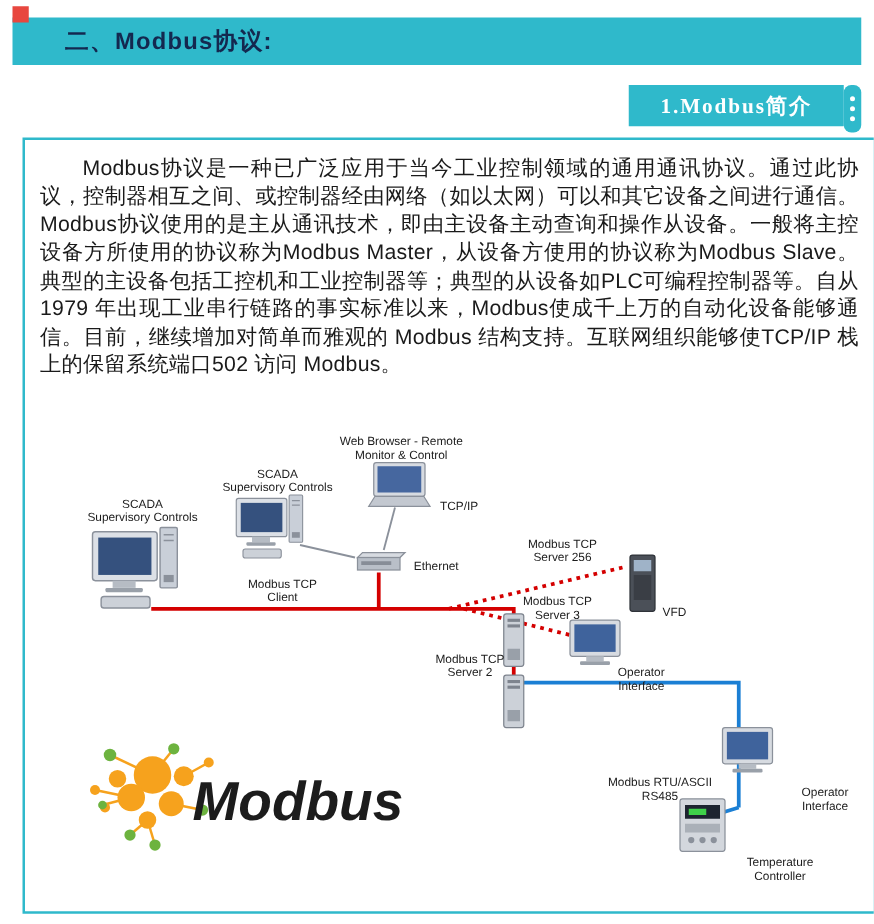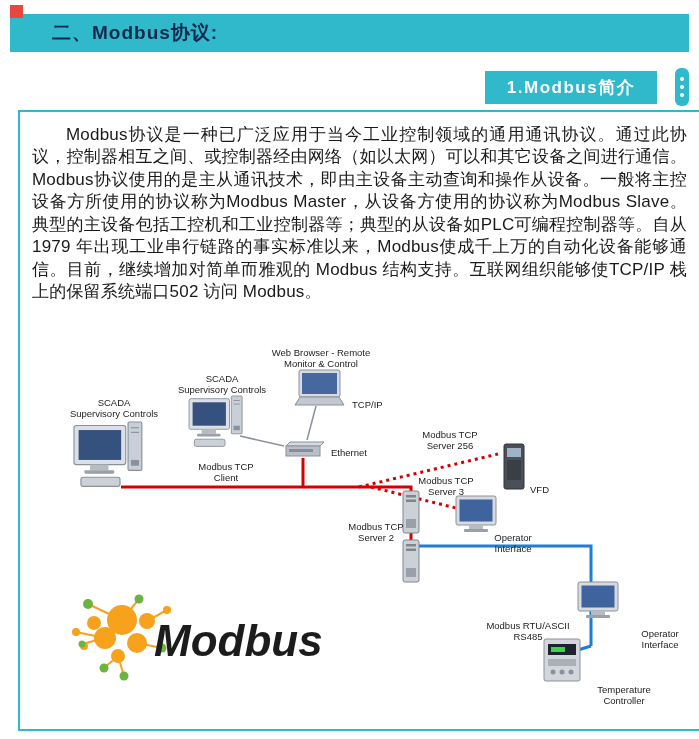--- a/index.html
+++ b/index.html
@@ -17,21 +17,21 @@
   .banner {
     position:absolute; left:10px; top:14px;
     width:679px; height:38px; background:#2fb9cb;
     display:flex; align-items:center; padding-left:42px; z-index:2;
   }
   .banner-title {
     font-size:19px; font-weight:bold; color:#14284f; letter-spacing:1px;
   }
   .tab-row {
     position:absolute; top:68px; right:10px;
-    display:flex; align-items:center; gap:18px; z-index:2;
+    display:flex; align-items:flex-start; gap:0; z-index:2;font-family:Liberation Serif, serif;
   }
   .tab {
     background:#2fb9cb; color:#ffffff;
     width:172px; height:33px;
     display:flex; align-items:center; justify-content:center;
     font-size:17px; font-weight:bold; letter-spacing:1.5px;
   }
   .dots {
     background:#2fb9cb; width:14px; height:38px; border-radius:6px;
     display:flex; flex-direction:column; align-items:center; justify-content:center; gap:4px;

